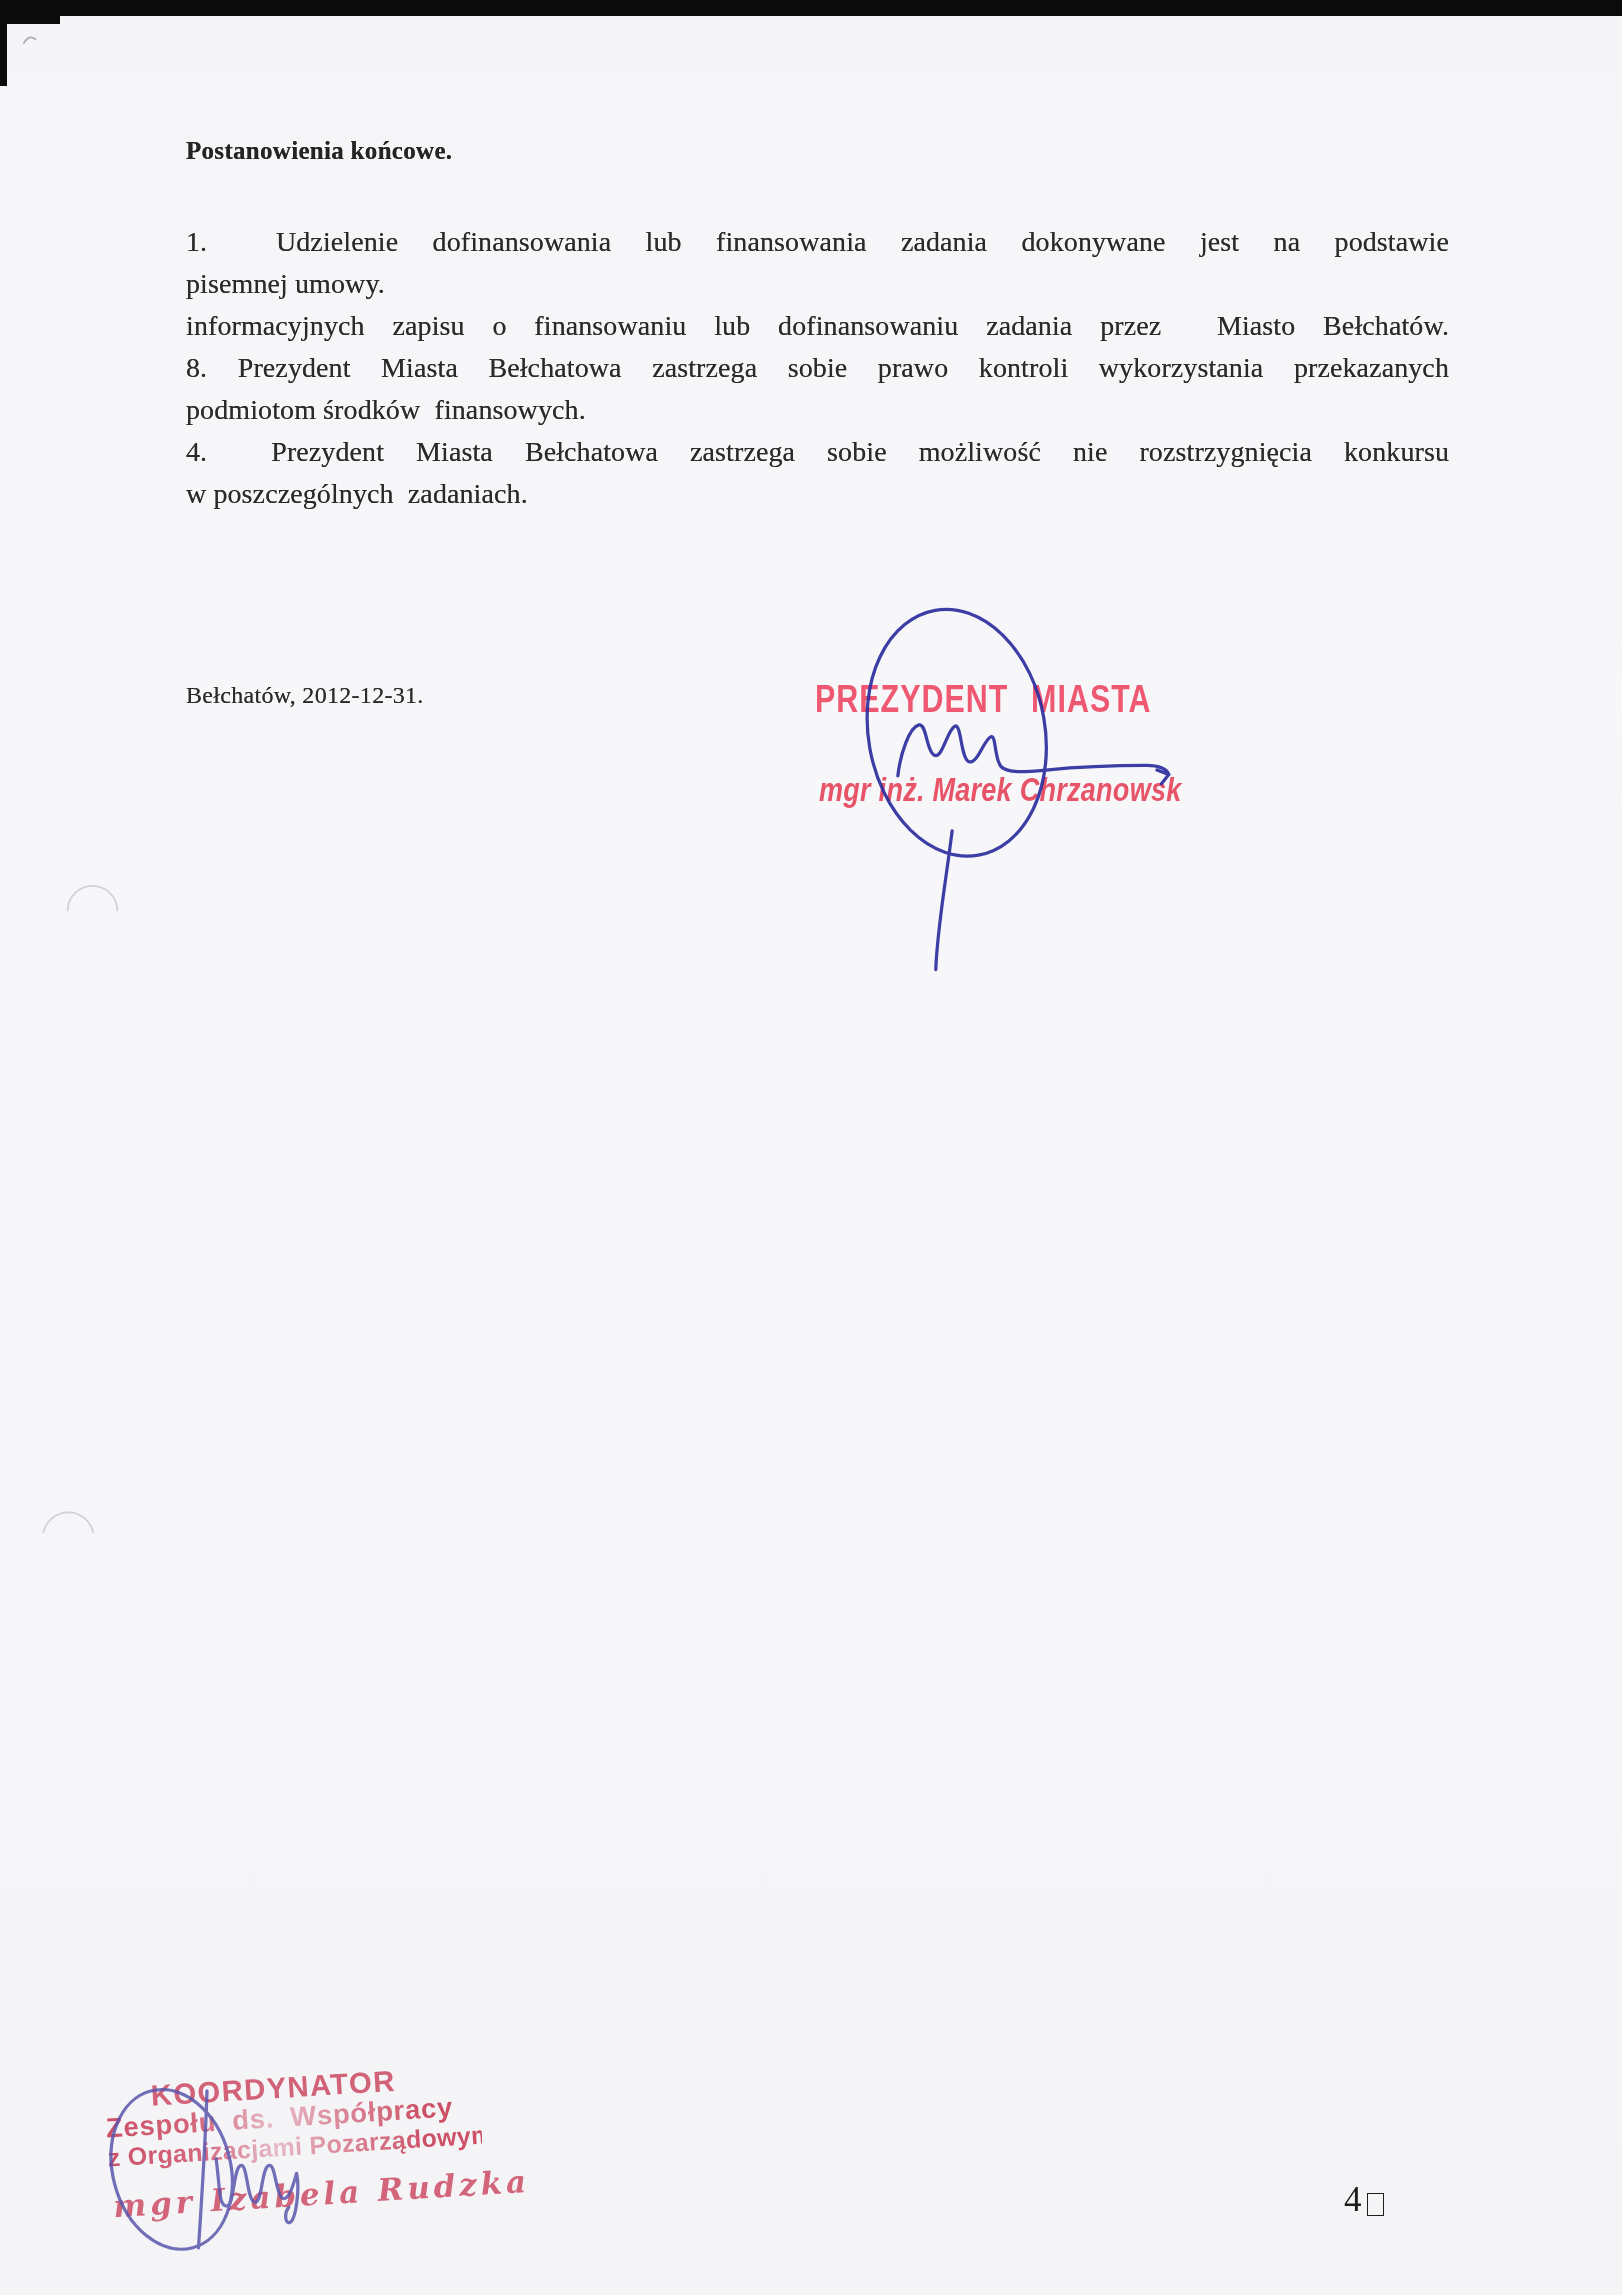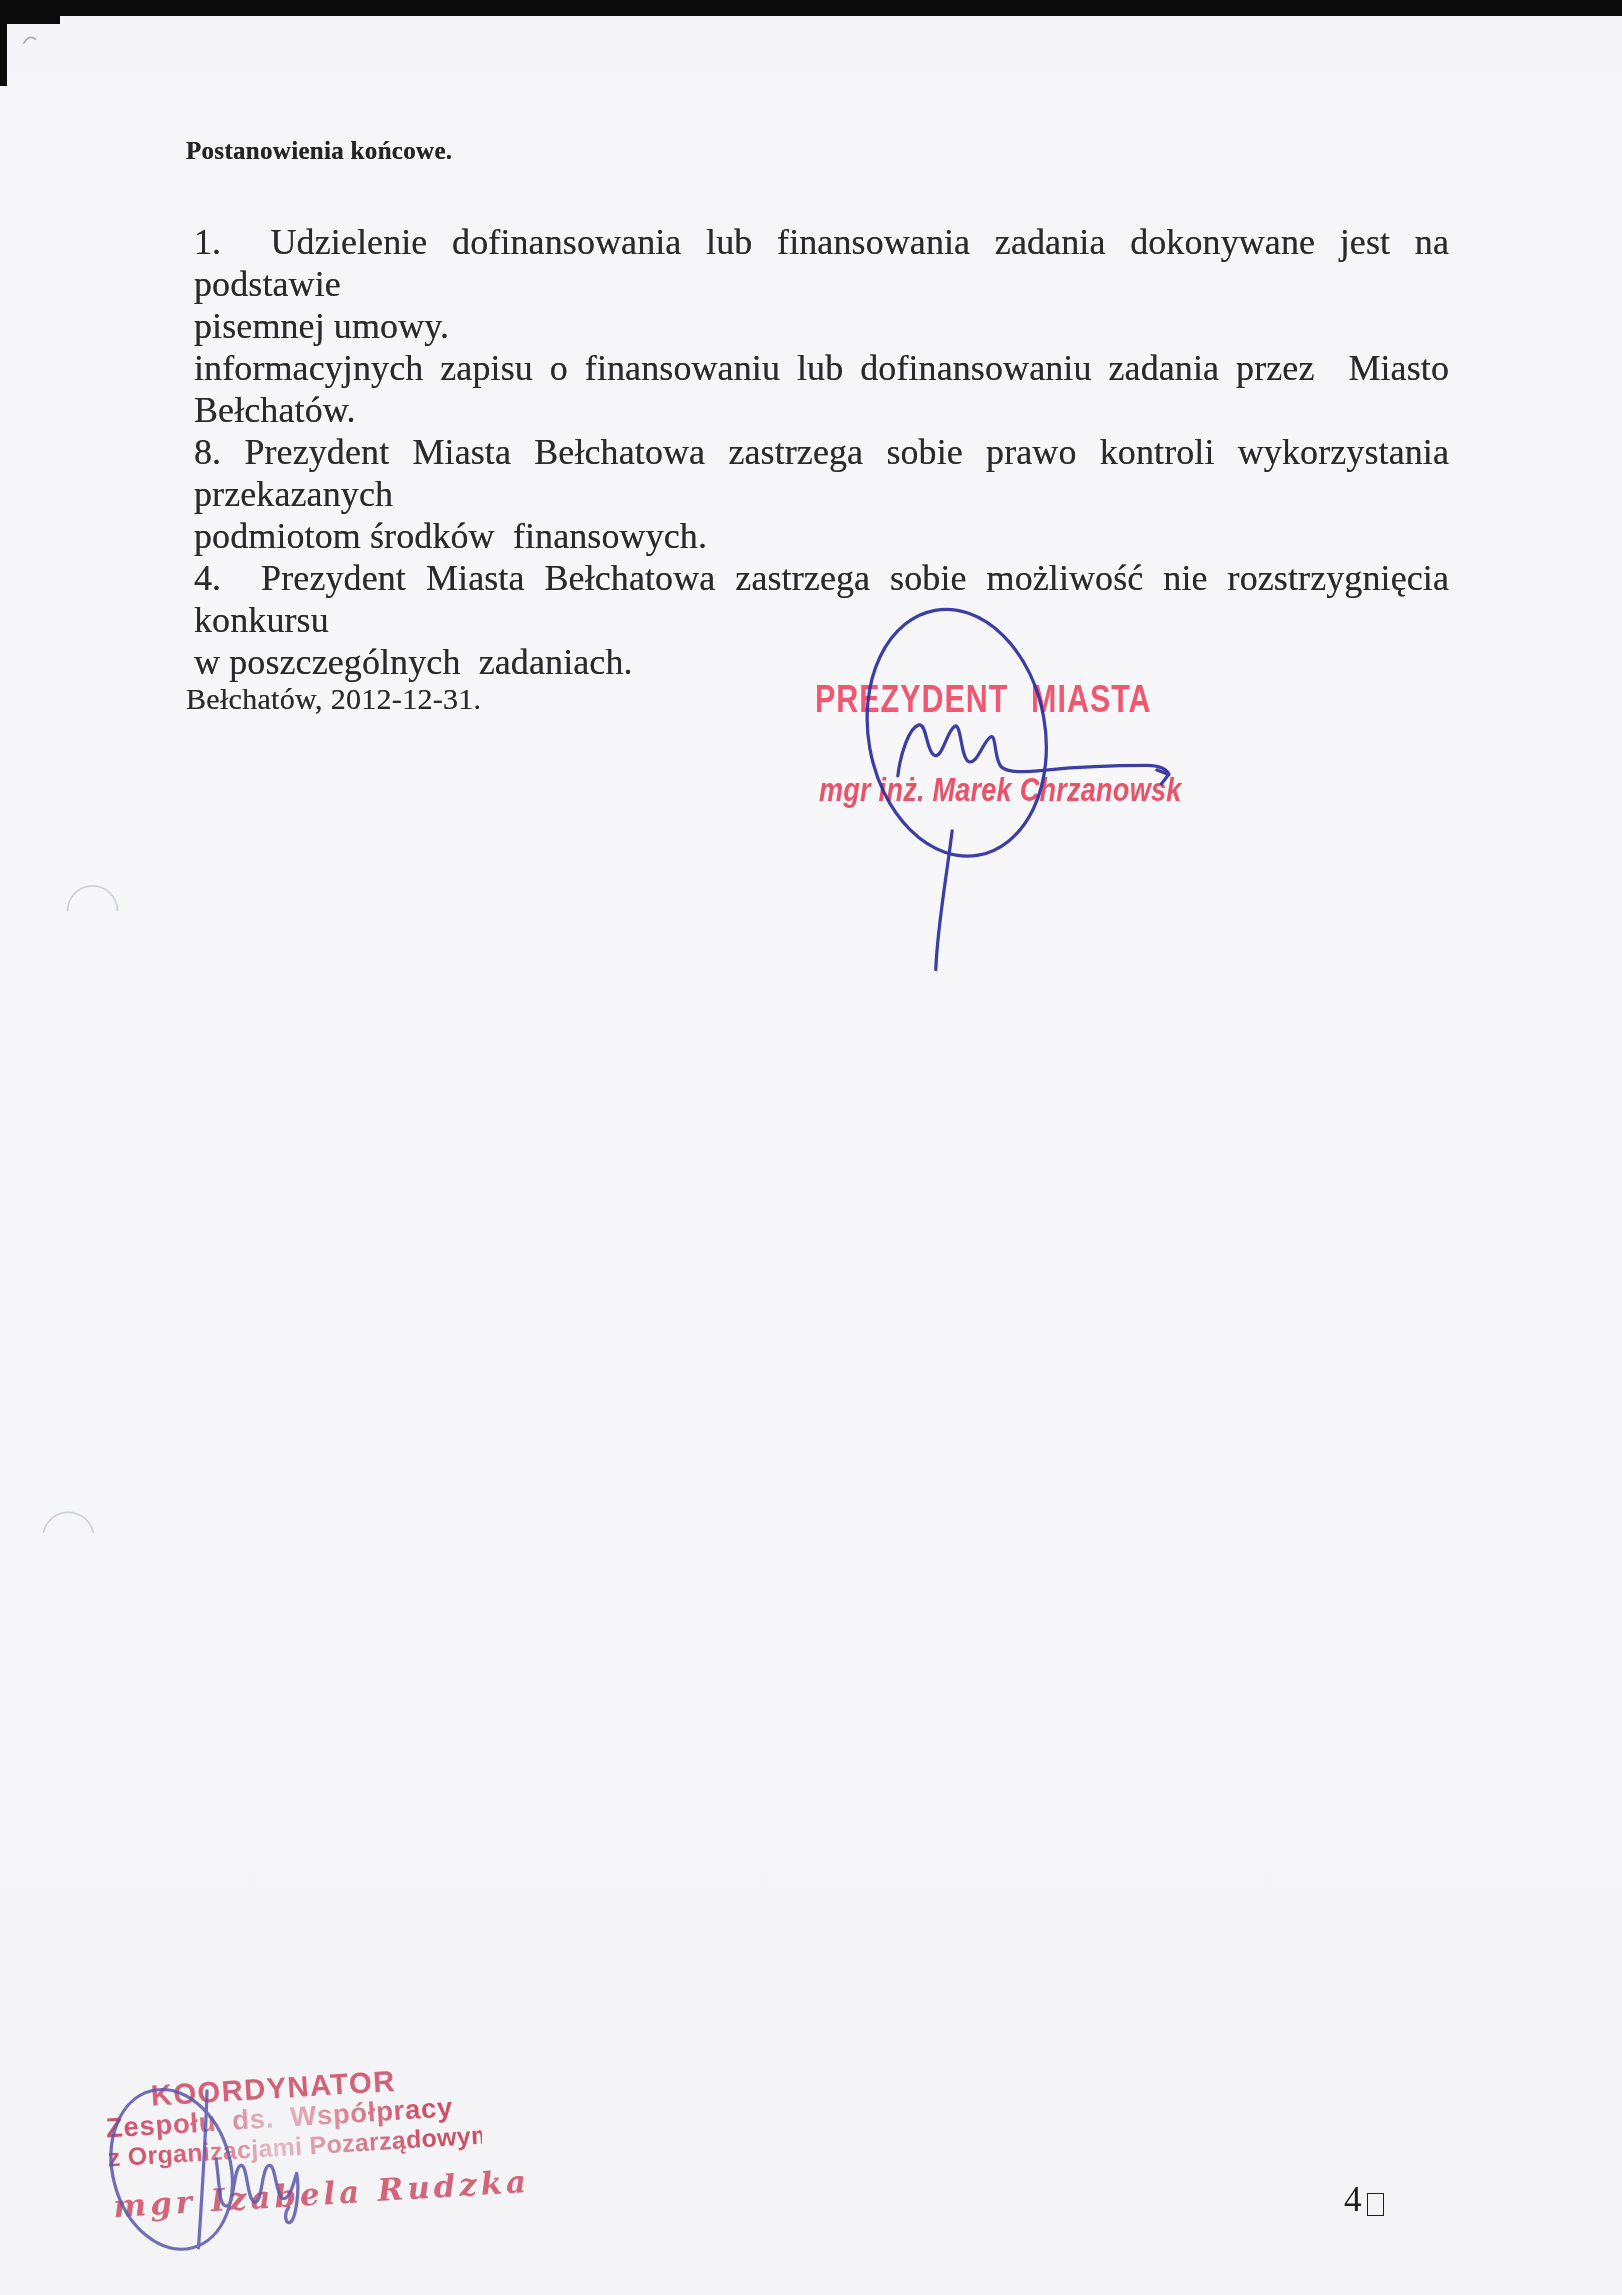--- a/index.html
+++ b/index.html
@@ -9,34 +9,33 @@
     overflow:hidden;
     font-family:"Liberation Serif", serif;
   }
   
   .scan-bar-top{position:absolute;left:0;top:0;width:1623px;height:15.7px;background:#0b0b0b;}
   .scan-bar-corner{position:absolute;left:0;top:0;width:60px;height:23.6px;background:#0b0b0b;}
   .scan-strip-left{position:absolute;left:0;top:0;width:7.2px;height:86px;background:#0b0b0b;}
   
   .textblock{position:absolute;left:186px;top:221px;width:1263px;}
   .line{
-    font-size:36px; line-height:42px; color:#2a2a2a;
+    font-size:28px; line-height:42px; color:#2a2a2a;
     letter-spacing:0.1px; text-shadow:0 0 0.5px rgba(45,45,45,.75);
     white-space:normal;
-    margin-left:8px;
   }
   .just{text-align:justify;text-align-last:justify;}
   .heading{
     position:absolute;left:186px;top:137px;
     font-size:25px;font-weight:700;color:#242424;letter-spacing:0.3px;
     text-shadow:0 0 0.5px rgba(40,40,40,.8);
   }
   .dateline{
     position:absolute;left:186px;top:682px;
-    font-size:30px;color:#2a2a2a;letter-spacing:0.3px;
+    font-size:24px;color:#2a2a2a;letter-spacing:0.3px;
     text-shadow:0 0 0.5px rgba(45,45,45,.75);
   }
   
   .pres-title{
     position:absolute;left:815px;top:677px;
     font-family:"Liberation Sans",sans-serif;font-weight:700;
     font-size:39px;letter-spacing:1.3px;word-spacing:17px;
     transform:scaleX(.78);transform-origin:left top;
     opacity:.92;white-space:nowrap;
   }

